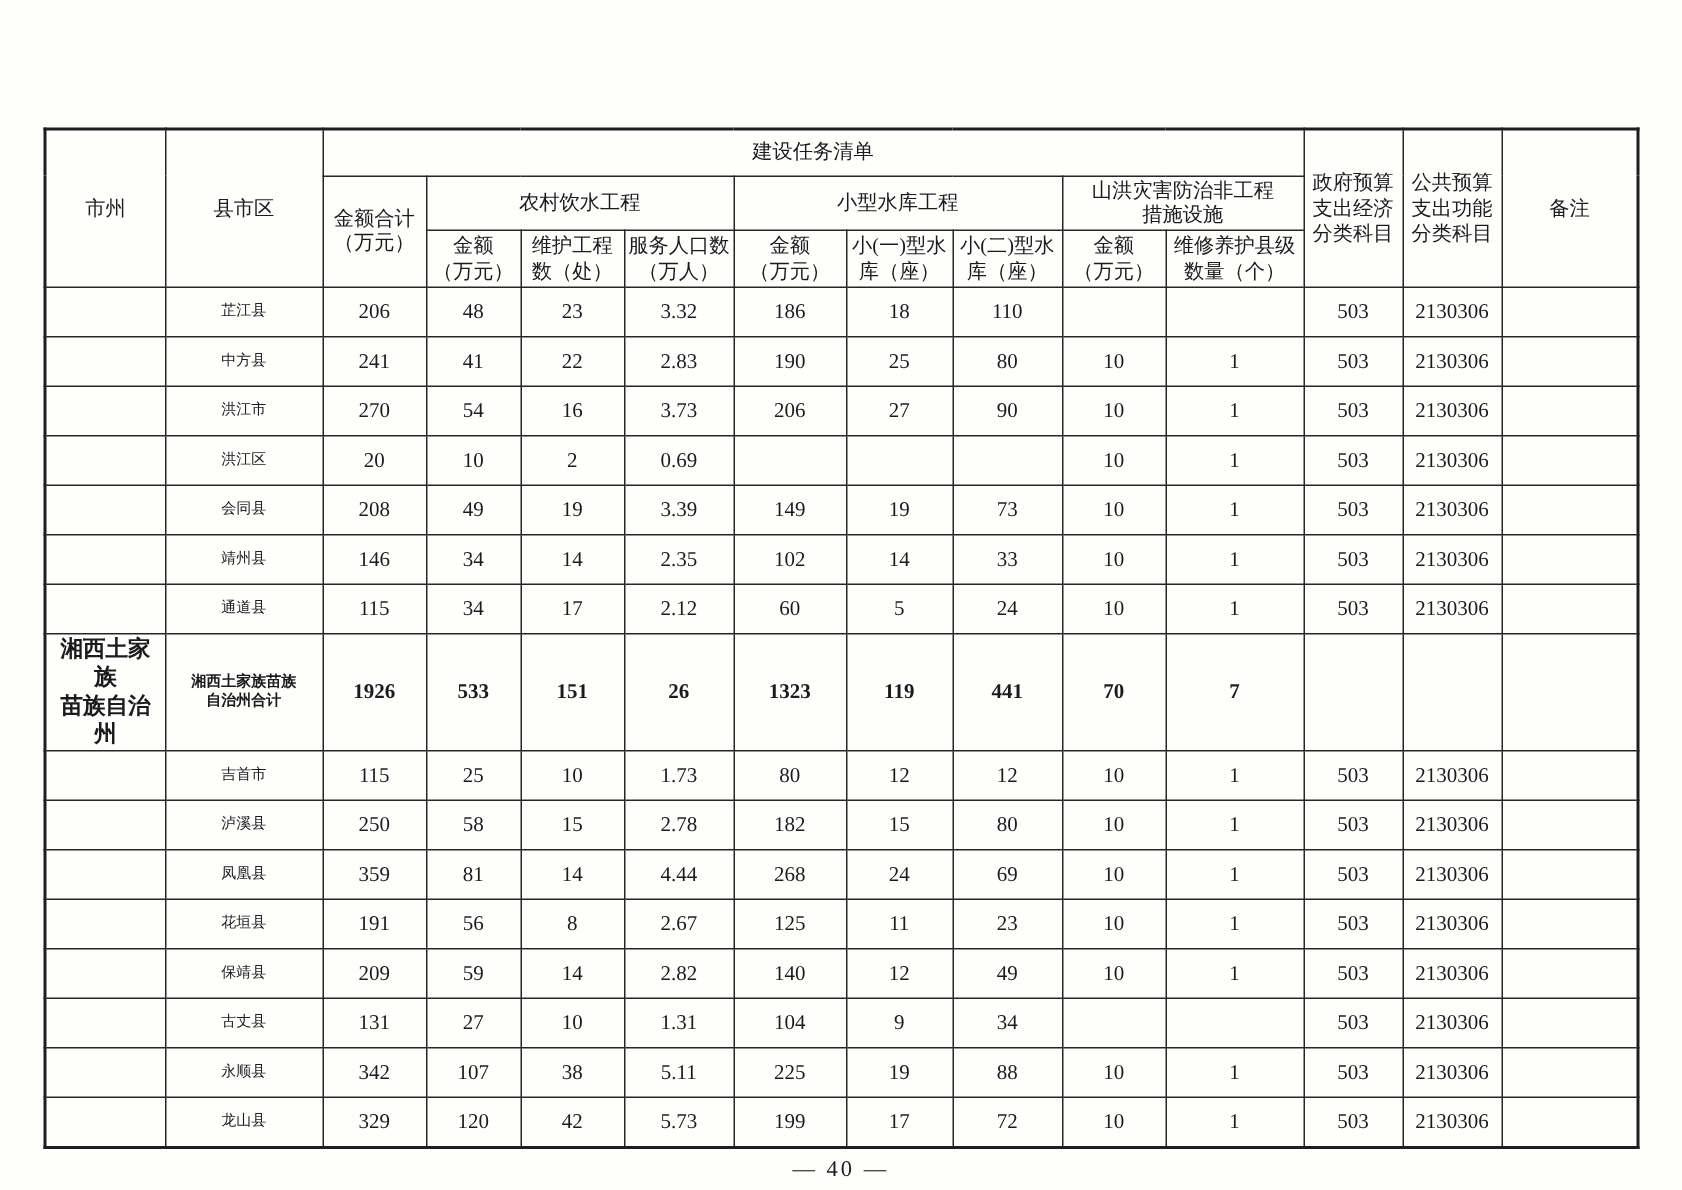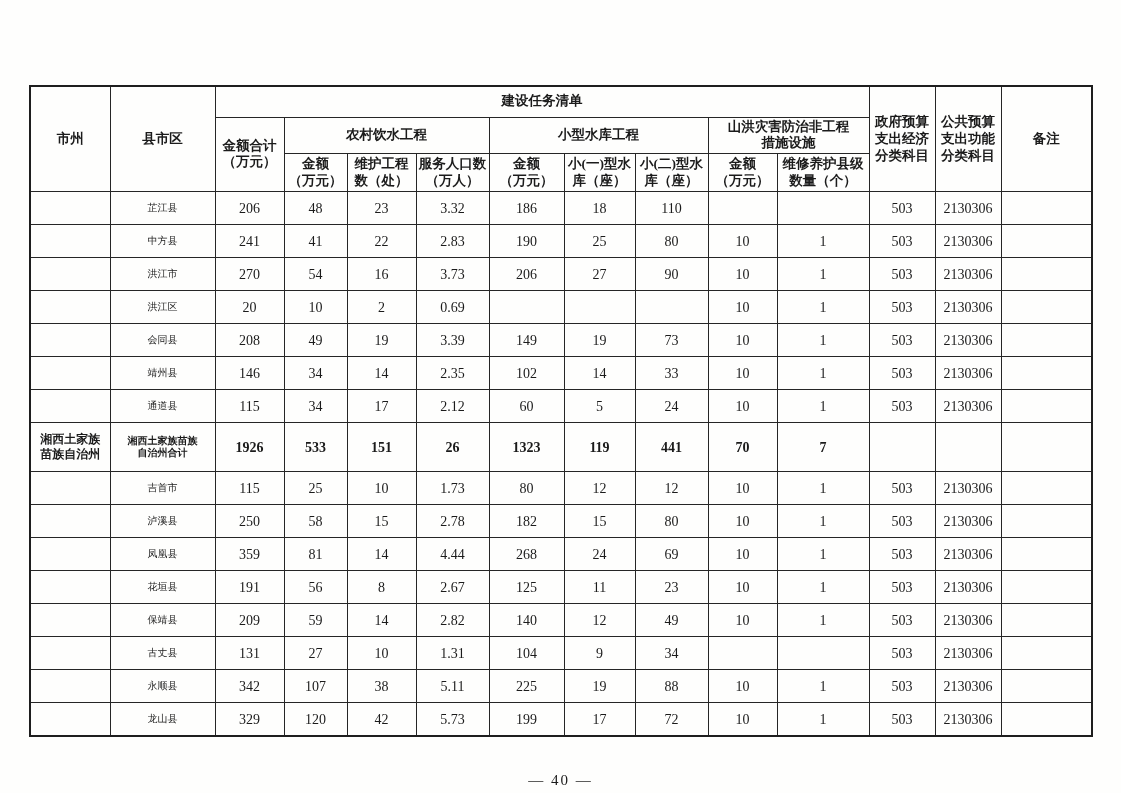--- a/index.html
+++ b/index.html
@@ -30,36 +30,36 @@
   table.budget th, table.budget td {
     border: 1.5px solid #262626;
     text-align: center;
     vertical-align: middle;
     padding: 1px 2px;
     white-space: pre-line;
     overflow: hidden;
     line-height: 1.25;
   }
   thead th {
-    font-weight: bold;
+    font-weight: normal;
     font-size: 13.5px;
   }
   thead tr.h1 { height: 31px; }
   thead tr.h2 { height: 36px; }
   thead tr.h3 { height: 38px; }
   tbody td {
     font-size: 14px;
     height: 30px;
   }
   tbody tr.total-row td {
     font-weight: bold;
     height: 46px;
   }
   tbody td.county-cell { font-size: 10px; }
-  tbody td.city-cell { font-size: 12px; font-weight: bold; }
+  tbody td.city-cell { font-size: 15px; font-weight: bold; }
   .footer {
     position: absolute;
     left: 50%;
     top: 744px;
     transform: translateX(-50%);
     font-size: 15px;
     letter-spacing: 2px;
     color: #1b1b1b;
     margin-top: 28px;
   }

